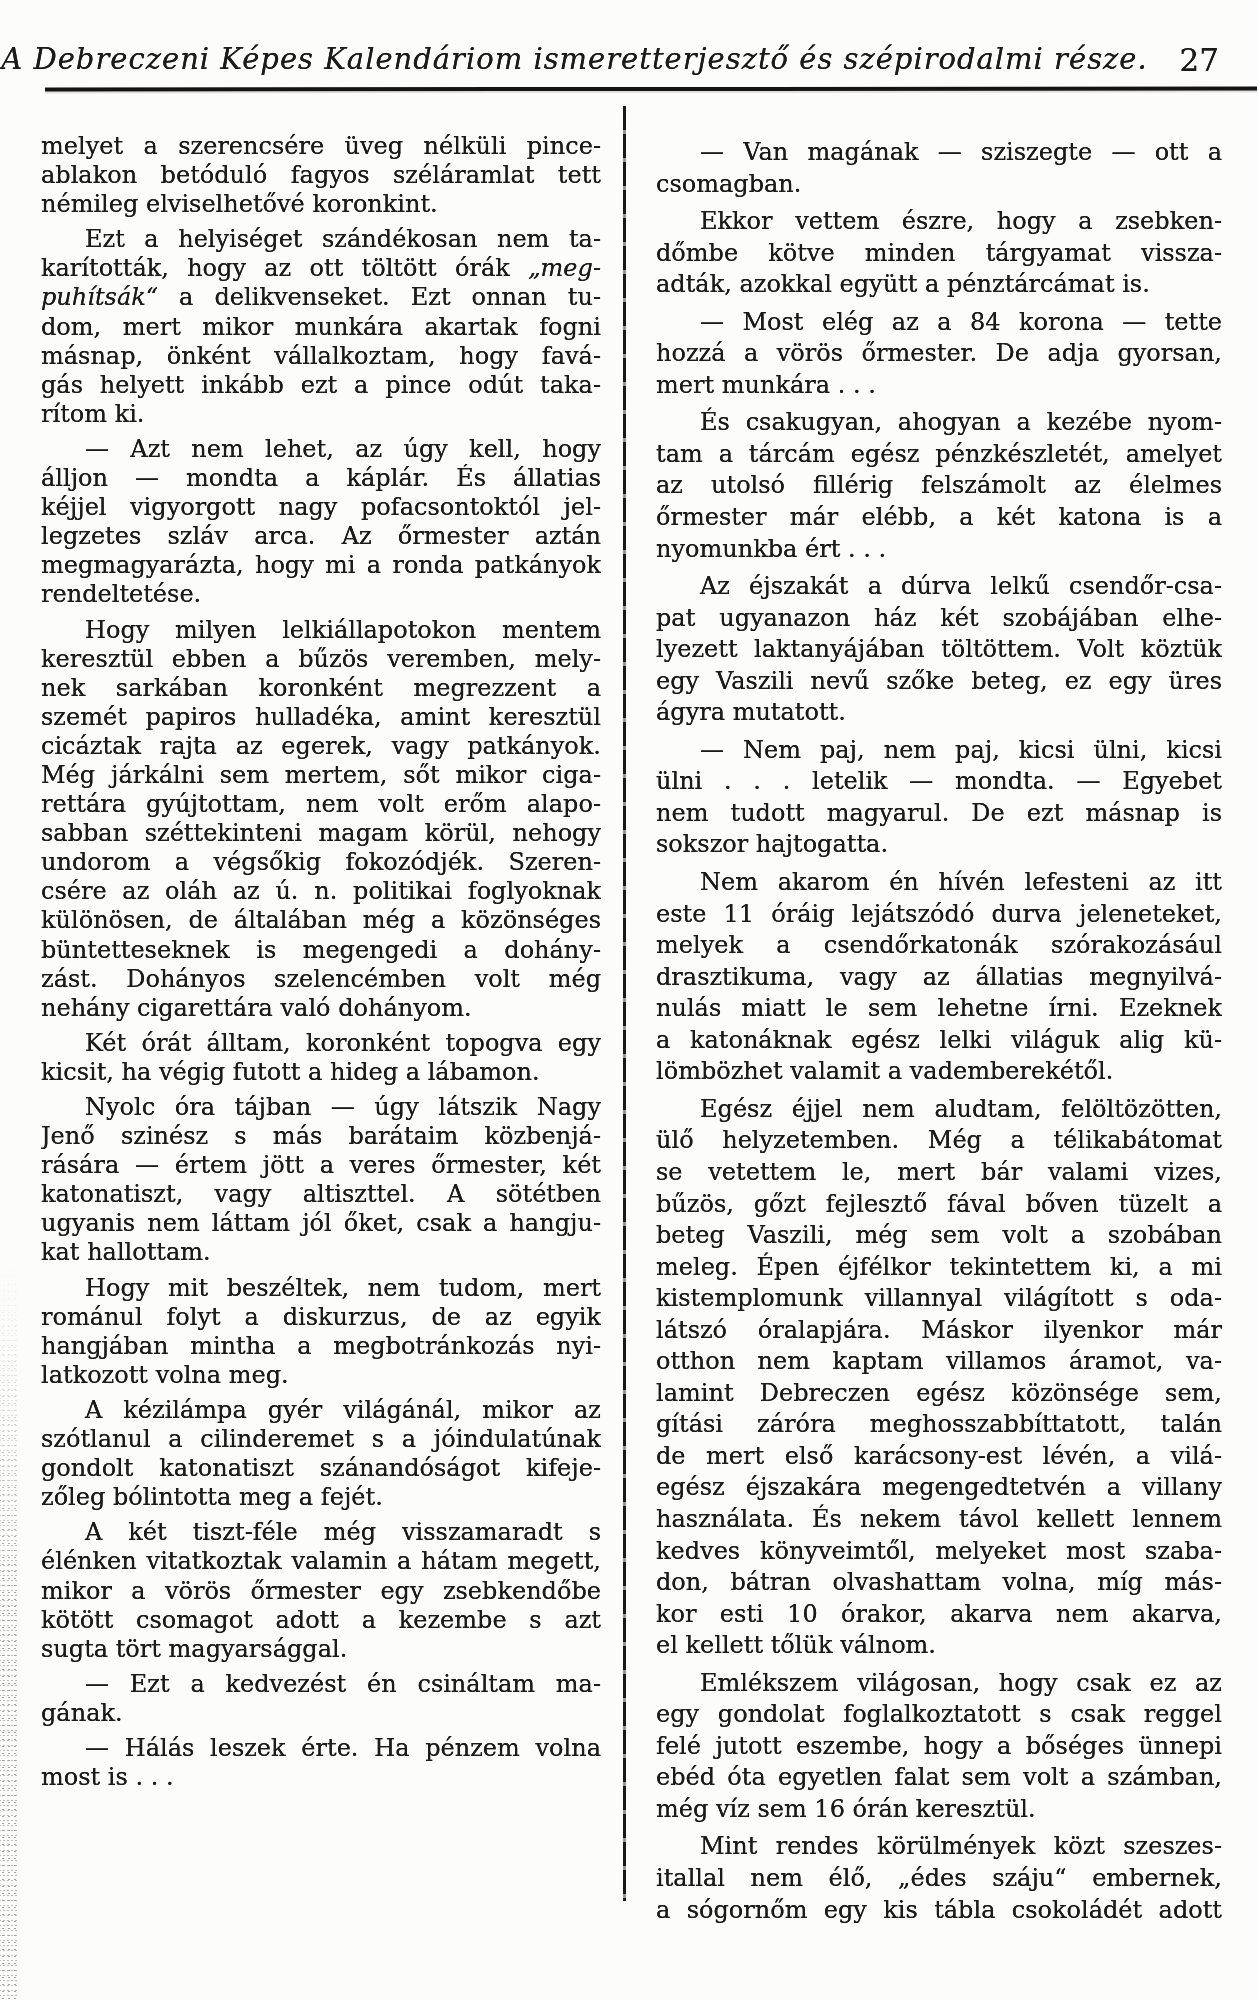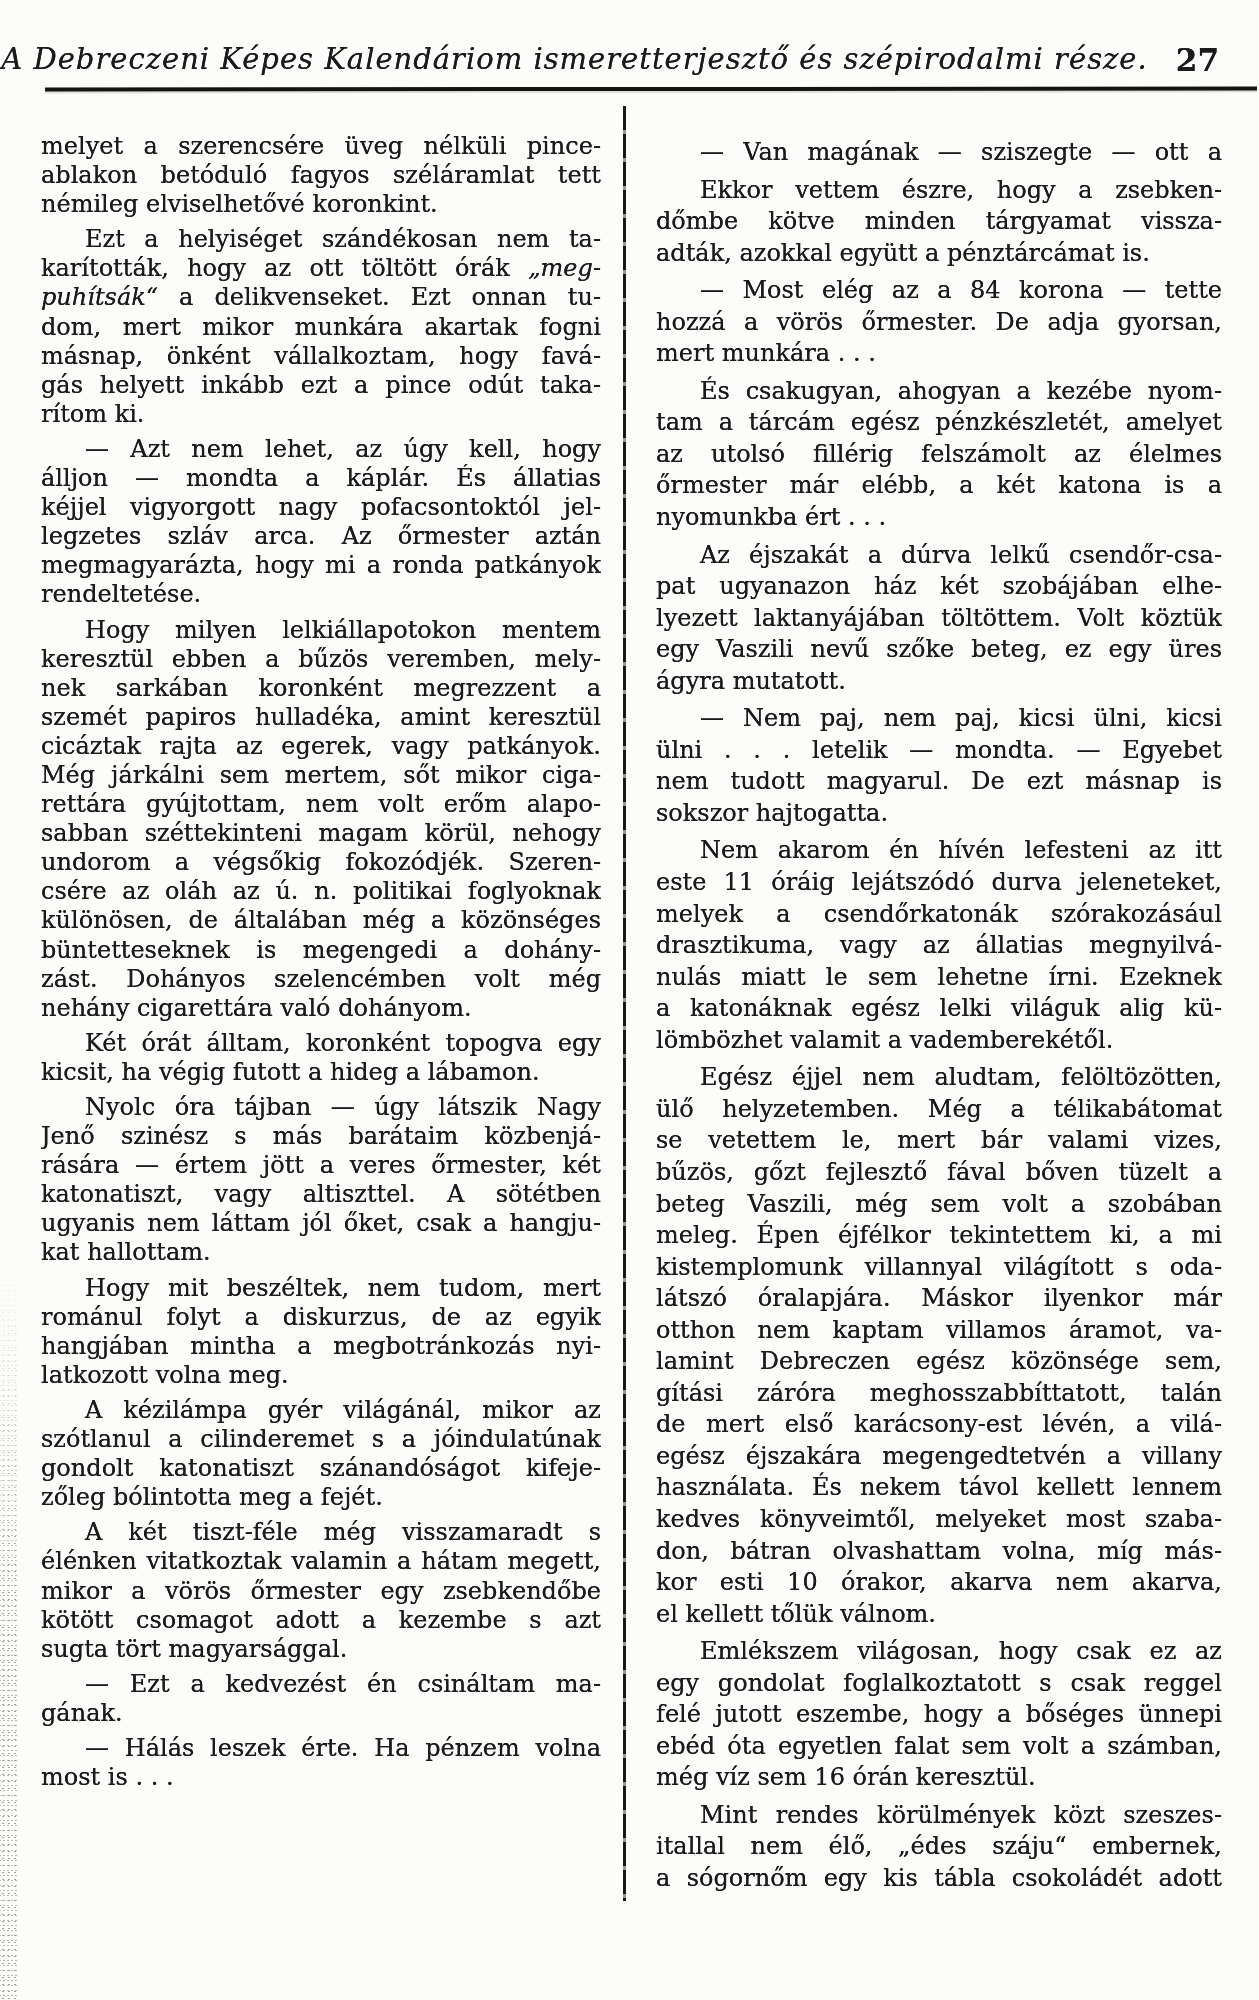--- a/index.html
+++ b/index.html
@@ -22,21 +22,20 @@
     font-style: italic;
     font-size: 29px;
     letter-spacing: 1px;
     white-space: nowrap;
     text-shadow: 0 0 0.5px currentColor;
   }
   .pagenum {
     position: absolute; right: 40px; top: 0;
     font-size: 31px;
     text-shadow: 0 0 0.5px currentColor;
-    font-weight: bold;
   }
   .rule {
     position: absolute; top: 87px; left: 45px; width: 1212px; height: 4px;
     background: #161412;
     box-shadow: 0 2px 0 rgba(20,20,20,0.12);
     transform: rotate(-0.05deg);
   }
   
   .divider {
     position: absolute; left: 623px; top: 106px; width: 3px; height: 1795px;
@@ -157,20 +156,21 @@
         <div class="line last">gának.</div>
       </div>
       <div class="para">
         <div class="line ind">— Hálás leszek érte. Ha pénzem volna</div>
         <div class="line last">most is . . .</div>
       </div>
     </div>
   <div class="col colR" id="col-right">
       <div class="para">
         <div class="line ind">— Van magának — sziszegte — ott a</div>
+        <div class="line last">csomagban.</div>
       </div>
       <div class="para">
         <div class="line ind">Ekkor vettem észre, hogy a zsebken-</div>
         <div class="line">dőmbe kötve minden tárgyamat vissza-</div>
         <div class="line last">adták, azokkal együtt a pénztárcámat is.</div>
       </div>
       <div class="para">
         <div class="line ind">— Most elég az a 84 korona — tette</div>
         <div class="line">hozzá a vörös őrmester. De adja gyorsan,</div>
         <div class="line last">mert munkára . . .</div>

